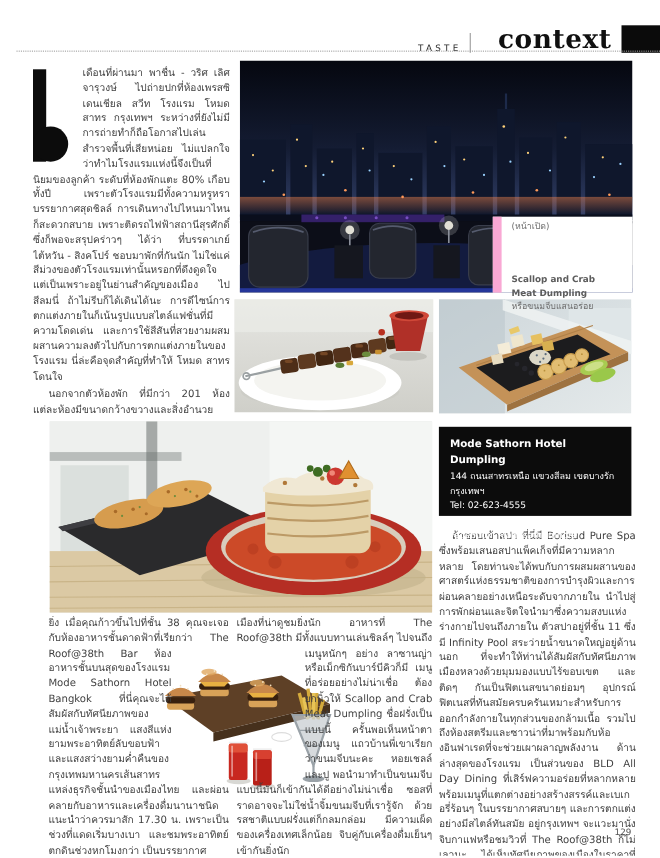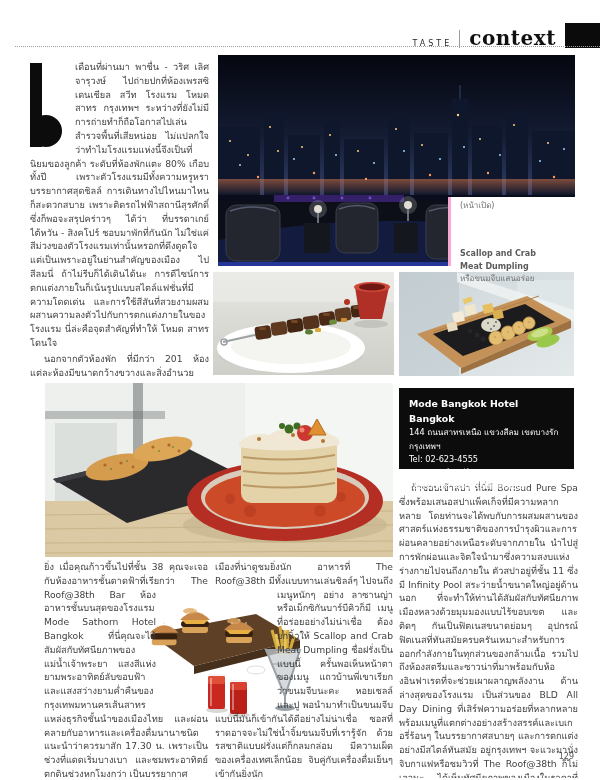--- a/index.html
+++ b/index.html
@@ -2,21 +2,21 @@
 <html><head>
 <meta charset="utf-8">
 <style>
   html,body{margin:0;padding:0;background:#9a9a9a;}
   #page{position:relative;width:600px;height:780px;background:#ffffff;overflow:hidden;
         font-family:"DejaVu Sans","Liberation Sans",sans-serif;color:#3f3f3f;}
   
   #header{position:absolute;top:23px;right:0;display:flex;align-items:flex-end;height:25px;}
   #taste{font-size:8px;letter-spacing:3px;color:#2b2b2b;font-weight:500;}
   #hdr-divider{width:1px;height:18px;background:#9b9b9b;margin:0 9px 0 7px;}
-  #ctx{font-family:"DejaVu Serif","Liberation Serif",serif;font-weight:bold;font-size:20px;color:#101010;letter-spacing:.5px;line-height:1;}
+  #ctx{font-family:"DejaVu Serif","Liberation Serif",serif;font-weight:bold;font-size:24px;color:#101010;letter-spacing:.5px;line-height:1;margin-left:16px;}
   #hdr-block{width:35px;height:25px;background:#0b0b0b;margin-left:9px;}
   #dotted-rule{position:absolute;top:46px;left:15px;width:585px;border-top:1.5px dotted #9f9f9f;}
   
   .col{position:absolute;font-size:9.2px;line-height:1.5;text-align:justify;color:#3f3f3f;overflow:hidden;}
   #col1{left:30px;top:60px;width:179px;height:318px;}
   #col2{left:44px;top:560px;width:164px;height:218px;z-index:2;}
   #col3{left:215px;top:560px;width:178px;height:218px;z-index:2;}
   #col4{left:399px;top:481px;width:179px;height:297px;text-indent:12px;z-index:2;}
   .p2{display:block;text-indent:14px;margin-top:2px;}
   .sp{display:block;}
@@ -30,21 +30,21 @@
   #dropcap .bowl{position:absolute;left:0;bottom:0;width:32px;height:32px;border-radius:50%;background:#0c0c0c;}
   
   .photo{position:absolute;display:block;}
   #rooftop{left:218px;top:55px;}
   #skewer{left:213px;top:272px;}
   #cheese{left:399px;top:272px;}
   #lasagna{left:45px;top:383px;}
   #burger{left:138px;top:596px;z-index:1;}
   
   #caption{position:absolute;left:448px;top:197px;width:127px;height:69px;background:#ffffff;
-           border-left:3px solid #f9a8d4;padding:3px 0 0 9px;box-sizing:border-box;
+           border-left:8px solid #f9a8d4;padding:3px 0 0 9px;box-sizing:border-box;
            font-size:8px;line-height:1.55;color:#6e6e6e;z-index:3;}
   #caption .en{font-weight:bold;color:#5c5c5c;display:block;width:80px;margin-top:36px;}
   #caption .th{display:block;width:78px;}
   
   #infobox{position:absolute;left:399px;top:388px;width:175px;height:81px;background:#0c0c0c;
            color:#ffffff;box-sizing:border-box;padding:8px 10px;font-size:8.2px;line-height:1.62;z-index:3;}
   #infobox .name{font-size:9.4px;font-weight:bold;display:block;}
   #infobox b{font-weight:normal;}
   
   #pagenum{position:absolute;right:26px;top:752px;font-size:8px;color:#555;}
@@ -337,21 +337,21 @@
         <circle cx="244" cy="46" r="4.5"></circle>
         <circle cx="252" cy="43" r="3.5"></circle>
         <circle cx="237" cy="43" r="3"></circle>
       </g>
     <circle cx="260" cy="50" r="8" fill="#cc3830"></circle>
       <circle cx="257" cy="47" r="2.5" fill="#f08878"></circle>
     <polygon points="272,36 281,52 263,52" fill="#e09030" stroke="#b06c1c" stroke-width="1"></polygon>
   </svg>
 
   <div id="infobox">
-    <span class="name">Mode Bangkok Hotel Bangkok</span>
+    <span class="name">Mode Sathorn Hotel Dumpling</span>
     <span>144 ถนนสาทรเหนือ แขวงสีลม เขตบางรัก กรุงเทพฯ</span><br>
     <span>Tel: </span>
     <b>02-623-4555</b><br>
     <b>www.modesathorn.com</b><br>
     <b><span>Facebook: </span>
     <span>Modesathornhotel</span></b>
   </div>
 
   <svg id="burger" class="photo" width="170" height="122" viewBox="0 0 170 122">
     <polygon points="12,38 118,18 162,44 56,70" fill="#5e4026"></polygon>

